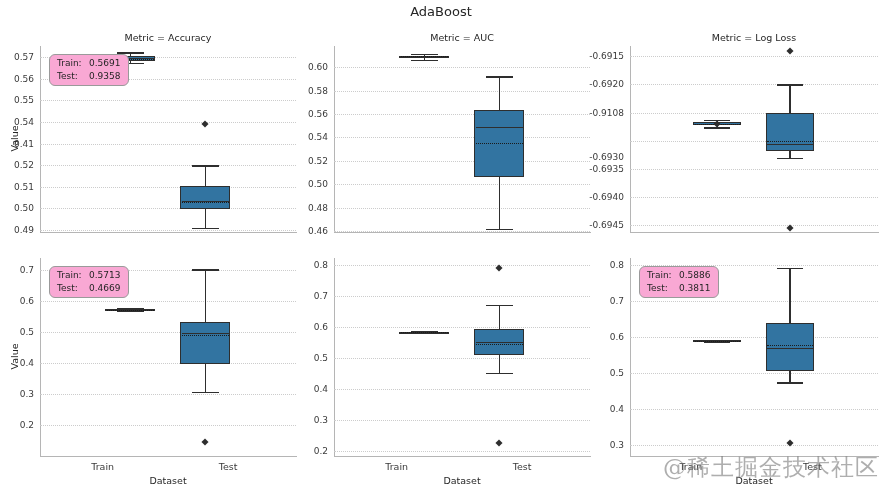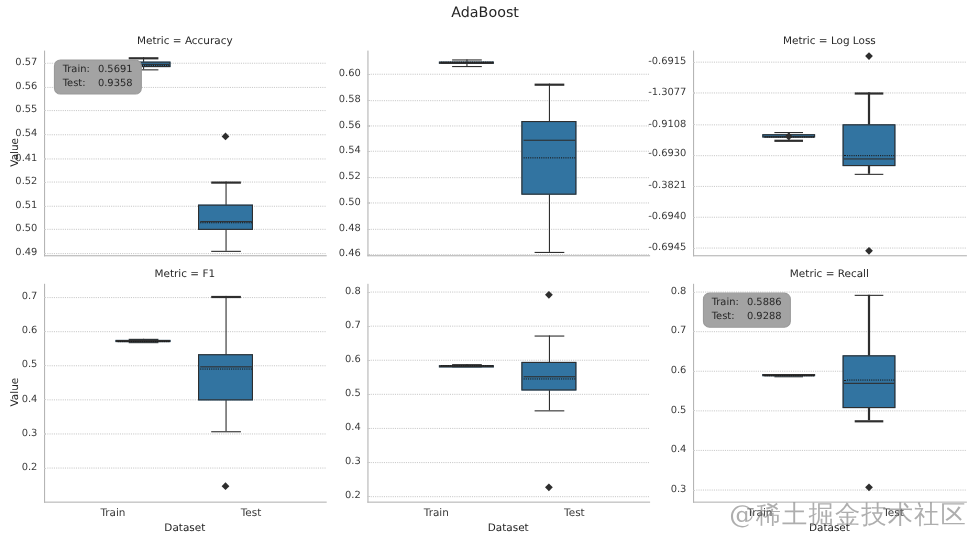--- a/index.html
+++ b/index.html
@@ -19,21 +19,21 @@
   .xaxis-label{position:absolute;transform:translateX(-50%);font-size:9.5px;color:#262626;z-index:1;}
   .yaxis-label{position:absolute;font-size:9.5px;color:#262626;transform:rotate(-90deg);
     transform-origin:center;white-space:nowrap;z-index:1;}
   .whisker-line{position:absolute;background:#2e2e2e;width:1.3px;z-index:1;}
   .whisker-cap{position:absolute;background:#2e2e2e;height:1.4px;z-index:1;}
   .box-rect{position:absolute;border:1.4px solid #2e2e2e;box-sizing:border-box;z-index:2;}
   .median-line{position:absolute;height:0;border-top:1.5px solid #2e2e2e;z-index:3;}
   .mean-line{position:absolute;height:0;border-top:1.3px dotted #1b1b1b;z-index:3;}
   .outlier{position:absolute;width:5px;height:5px;background:#2e2e2e;
     transform:translate(-50%,-50%) rotate(45deg);z-index:3;}
-  .annotation-box{position:absolute;left:9px;top:8px;background:#a3a3a3;border:1px solid #9a9a9a;
+  .annotation-box{position:absolute;left:9px;top:8px;background:#f9a8d4;border:1px solid #9a9a9a;
     border-radius:6px;padding:2px 7px 3px 7px;font-size:9px;line-height:1.4;color:#262626;z-index:4;white-space:nowrap;}
   .ann-label{display:inline-block;width:32px;}
   .watermark{position:absolute;right:3px;bottom:3px;font-size:23px;letter-spacing:1px;
     color:rgba(125,125,125,0.62);font-family:"DejaVu Serif","Liberation Serif",serif;z-index:6;}
 </style>
 </head>
 <body>
 
 <div class="figure">
   <div class="fig-title">AdaBoost</div>
@@ -77,20 +77,21 @@
           <div class="outlier" style="left: 165.1px; top: 78.1px;"></div>
         </div>
         <div class="annotation-box">
           <div><span class="ann-label">Train:</span><span>0.5691</span></div>
           <div><span class="ann-label">Test:</span><span>0.9358</span></div>
         </div>
         <div class="yaxis-label" style="left: -46px; top: 87px; width: 40px; text-align: center;">Value</div>
       </div>
       <div class="subplot" style="left: 334px; top: 46px; width: 256px; height: 186px;">
         <div class="plot-area" style="border-color: rgb(181, 181, 181);"></div>
+        <div class="subplot-title">Metric = AUC</div>
         <div class="gridline" style="top: 184.9px;"></div>
         <div class="ytick-label" style="left: -6px; top: 184.9px;">0.46</div>
         <div class="gridline" style="top: 161.5px;"></div>
         <div class="ytick-label" style="left: -6px; top: 161.5px;">0.48</div>
         <div class="gridline" style="top: 138.1px;"></div>
         <div class="ytick-label" style="left: -6px; top: 138.1px;">0.50</div>
         <div class="gridline" style="top: 114.7px;"></div>
         <div class="ytick-label" style="left: -6px; top: 114.7px;">0.52</div>
         <div class="gridline" style="top: 91.3px;"></div>
         <div class="ytick-label" style="left: -6px; top: 91.3px;">0.54</div>
@@ -118,27 +119,27 @@
         </div>
       </div>
       <div class="subplot" style="left: 630px; top: 46px; width: 248px; height: 186px;">
         <div class="plot-area" style="border-color: rgb(181, 181, 181);"></div>
         <div class="subplot-title">Metric = Log Loss</div>
         <div class="gridline" style="top: 179.2px;"></div>
         <div class="ytick-label" style="left: -6px; top: 179.2px;">-0.6945</div>
         <div class="gridline" style="top: 151.1px;"></div>
         <div class="ytick-label" style="left: -6px; top: 151.1px;">-0.6940</div>
         <div class="gridline" style="top: 122.9px;"></div>
-        <div class="ytick-label" style="left: -6px; top: 122.9px;">-0.3821</div>
+        <div class="ytick-label" style="left: -6px; top: 122.9px;">-0.6935</div>
         <div class="gridline" style="top: 94.7px;"></div>
-        <div class="ytick-label" style="left: -6px; top: 94px; text-align: right;">-0.6930</div>
+        <div class="ytick-label" style="left: -6px; top: 111px; text-align: right;">-0.6930</div>
         <div class="gridline" style="top: 66.5px;"></div>
         <div class="ytick-label" style="left: -6px; top: 66.5px;">-0.9108</div>
         <div class="gridline" style="top: 38.3px;"></div>
-        <div class="ytick-label" style="left: -6px; top: 38.3px;">-1.3077</div>
+        <div class="ytick-label" style="left: -6px; top: 38.3px;">-0.6920</div>
         <div class="gridline" style="top: 10.1px;"></div>
         <div class="ytick-label" style="left: -6px; top: 10.1px;">-0.6915</div>
         <div>
           <div class="whisker-line" style="left: 86.6px; top: 73.8px; height: 7.3px;"></div>
           <div class="whisker-cap" style="left: 74.2px; width: 26.1px; top: 73.8px;"></div>
           <div class="whisker-cap" style="left: 74.2px; width: 26.1px; top: 81.2px;"></div>
           <div class="box-rect" style="left: 63.1px; width: 48.4px; top: 75.5px; height: 3.9px; background: rgb(50, 116, 161); border-color: rgb(46, 46, 46);"></div>
           <div class="median-line" style="left: 64.5px; width: 45.6px; top: 77.8px;"></div>
           <div class="mean-line" style="left: 64.5px; width: 45.6px; top: 77.8px;"></div>
           <div class="outlier" style="left: 87.3px; top: 77.8px;"></div>
@@ -149,21 +150,20 @@
           <div class="whisker-cap" style="left: 146.9px; width: 26.1px; top: 111.6px;"></div>
           <div class="box-rect" style="left: 135.8px; width: 48.4px; top: 66.5px; height: 38.3px; background: rgb(50, 116, 161); border-color: rgb(46, 46, 46);"></div>
           <div class="median-line" style="left: 137.2px; width: 45.6px; top: 97.5px;"></div>
           <div class="mean-line" style="left: 137.2px; width: 45.6px; top: 94.7px;"></div>
           <div class="outlier" style="left: 160px; top: 5.1px;"></div>
           <div class="outlier" style="left: 160px; top: 182.1px;"></div>
         </div>
       </div>
       <div class="subplot" style="left: 40px; top: 258px; width: 256px; height: 198px;">
         <div class="plot-area" style="border-color: rgb(181, 181, 181);"></div>
-        <div class="subplot-title">Metric = F1</div>
         <div class="gridline" style="top: 166.9px;"></div>
         <div class="ytick-label" style="left: -6px; top: 166.9px;">0.2</div>
         <div class="gridline" style="top: 135.8px;"></div>
         <div class="ytick-label" style="left: -6px; top: 135.8px;">0.3</div>
         <div class="gridline" style="top: 104.8px;"></div>
         <div class="ytick-label" style="left: -6px; top: 104.8px;">0.4</div>
         <div class="gridline" style="top: 73.7px;"></div>
         <div class="ytick-label" style="left: -6px; top: 73.7px;">0.5</div>
         <div class="gridline" style="top: 42.6px;"></div>
         <div class="ytick-label" style="left: -6px; top: 42.6px;">0.6</div>
@@ -178,20 +178,24 @@
           <div class="mean-line" style="left: 66.6px; width: 47.1px; top: 51.5px;"></div>
         </div>
         <div>
           <div class="whisker-line" style="left: 164.5px; top: 11.2px; height: 122.5px;"></div>
           <div class="whisker-cap" style="left: 151.6px; width: 27px; top: 11.2px;"></div>
           <div class="whisker-cap" style="left: 151.6px; width: 27px; top: 133.7px;"></div>
           <div class="box-rect" style="left: 140.2px; width: 49.9px; top: 63.7px; height: 42.6px; background: rgb(50, 116, 161); border-color: rgb(46, 46, 46);"></div>
           <div class="median-line" style="left: 141.6px; width: 47.1px; top: 74.6px;"></div>
           <div class="mean-line" style="left: 141.6px; width: 47.1px; top: 76.8px;"></div>
           <div class="outlier" style="left: 165.1px; top: 184px;"></div>
+        </div>
+        <div class="annotation-box">
+          <div><span class="ann-label">Train:</span><span>0.5713</span></div>
+          <div><span class="ann-label">Test:</span><span>0.4669</span></div>
         </div>
         <div class="xtick-label" style="left: 62.7px; top: 203px;">Train</div>
         <div class="xtick-label" style="left: 188.2px; top: 203px;">Test</div>
         <div class="xaxis-label" style="left: 128px; top: 217px;">Dataset</div>
         <div class="yaxis-label" style="left: -46px; top: 93px; width: 40px; text-align: center;">Value</div>
       </div>
       <div class="subplot" style="left: 334px; top: 258px; width: 256px; height: 198px;">
         <div class="plot-area" style="border-color: rgb(181, 181, 181);"></div>
         <div class="gridline" style="top: 193.3px;"></div>
         <div class="ytick-label" style="left: -6px; top: 193.3px;">0.2</div>
@@ -224,21 +228,20 @@
           <div class="mean-line" style="left: 141.6px; width: 47.1px; top: 85.5px;"></div>
           <div class="outlier" style="left: 165.1px; top: 9.9px;"></div>
           <div class="outlier" style="left: 165.1px; top: 184.9px;"></div>
         </div>
         <div class="xtick-label" style="left: 62.7px; top: 203px;">Train</div>
         <div class="xtick-label" style="left: 188.2px; top: 203px;">Test</div>
         <div class="xaxis-label" style="left: 128px; top: 217px;">Dataset</div>
       </div>
       <div class="subplot" style="left: 630px; top: 258px; width: 248px; height: 198px;">
         <div class="plot-area" style="border-color: rgb(181, 181, 181);"></div>
-        <div class="subplot-title">Metric = Recall</div>
         <div class="gridline" style="top: 187.2px;"></div>
         <div class="ytick-label" style="left: -6px; top: 187.2px;">0.3</div>
         <div class="gridline" style="top: 151px;"></div>
         <div class="ytick-label" style="left: -6px; top: 151px;">0.4</div>
         <div class="gridline" style="top: 114.9px;"></div>
         <div class="ytick-label" style="left: -6px; top: 114.9px;">0.5</div>
         <div class="gridline" style="top: 78.8px;"></div>
         <div class="ytick-label" style="left: -6px; top: 78.8px;">0.6</div>
         <div class="gridline" style="top: 42.6px;"></div>
         <div class="ytick-label" style="left: -6px; top: 42.6px;">0.7</div>
@@ -256,21 +259,21 @@
           <div class="whisker-line" style="left: 159.3px; top: 9.8px; height: 114.5px;"></div>
           <div class="whisker-cap" style="left: 146.9px; width: 26.1px; top: 9.8px;"></div>
           <div class="whisker-cap" style="left: 146.9px; width: 26.1px; top: 124.3px;"></div>
           <div class="box-rect" style="left: 135.8px; width: 48.4px; top: 65.4px; height: 47.7px; background: rgb(50, 116, 161); border-color: rgb(46, 46, 46);"></div>
           <div class="median-line" style="left: 137.2px; width: 45.6px; top: 90px;"></div>
           <div class="mean-line" style="left: 137.2px; width: 45.6px; top: 87.4px;"></div>
           <div class="outlier" style="left: 160px; top: 185.4px;"></div>
         </div>
         <div class="annotation-box">
           <div><span class="ann-label">Train:</span><span>0.5886</span></div>
-          <div><span class="ann-label">Test:</span><span>0.9288</span></div>
+          <div><span class="ann-label">Test:</span><span>0.3811</span></div>
         </div>
         <div class="xtick-label" style="left: 60.8px; top: 203px;">Train</div>
         <div class="xtick-label" style="left: 182.3px; top: 203px;">Test</div>
         <div class="xaxis-label" style="left: 124px; top: 217px;">Dataset</div>
       </div>
     </div>
   <div class="watermark">@稀土掘金技术社区</div>
 </div>
 
 </body></html>

